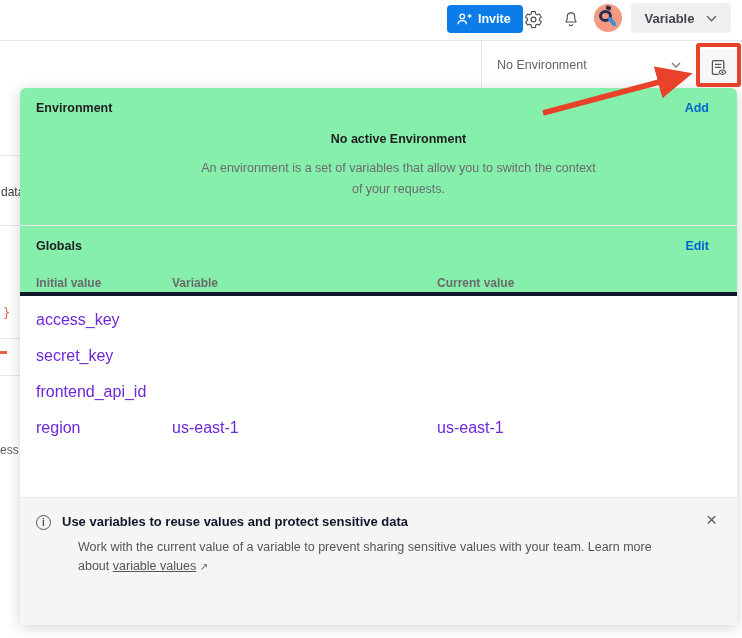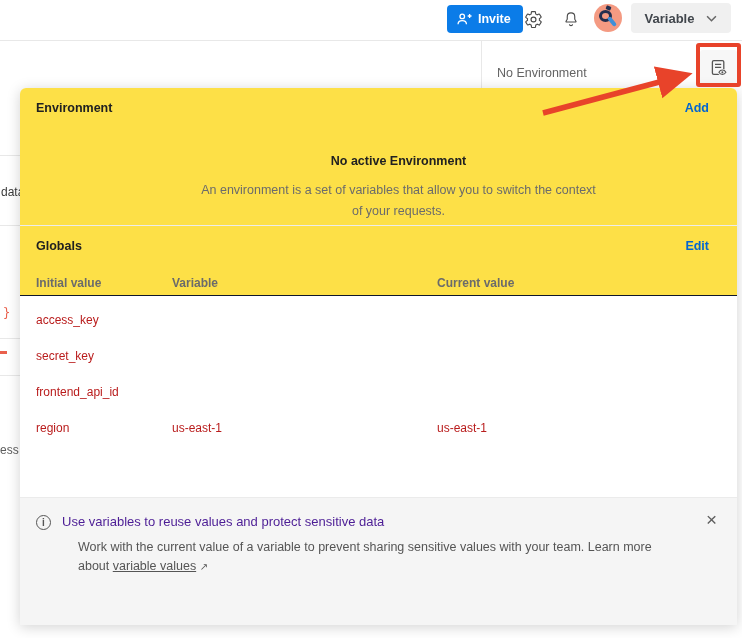--- a/index.html
+++ b/index.html
@@ -57,21 +57,21 @@
   
   .envbar {
     position: absolute; left: 0; top: 41px; width: 742px; height: 47px;
     background: #fff;
   }
   .envbar .vdivider {
     position: absolute; left: 481px; top: 0; width: 1px; height: 47px; background: #e8e8e8;
   }
   .env-select {
     position: absolute; left: 489px; top: 8px; width: 200px; height: 31px;
-    display: flex; align-items: flex-end; justify-content: space-between;
+    display: flex; align-items: center; justify-content: space-between;
     padding: 0 8px; color: #636363; font-size: 12.5px; cursor: pointer;
     background: transparent; border: none;
     font-family: "Liberation Sans", sans-serif;
   }
   .quicklook-btn {
     position: absolute; left: 700px; top: 47px; width: 37px; height: 36px;
     transform: translateY(-38px);
     background: #f7f7f7; border: none; border-radius: 3px;
     display: flex; align-items: center; justify-content: center; cursor: pointer;
   }
@@ -83,59 +83,59 @@
   .frag-brace { left: 3px; top: 306px; color: #e9604c; font-family: "DejaVu Sans Mono", monospace; }
   .frag-dash { position: absolute; left: 0; top: 351px; width: 7px; height: 3px; background: #e9604c; }
   .frag-ess { left: 0px; top: 443px; color: #5c5c5c; }
   
   .panel {
     position: absolute; left: 20px; top: 88px; width: 717px; height: 537px;
     background: #ffffff; border-radius: 6px 6px 0 0;
     box-shadow: 0 2px 14px rgba(0,0,0,0.18);
     overflow: hidden;
   }
-  .panel-top { background: #fde047; border-bottom: 1px solid #0f172a; height: 208px; position: relative; }
+  .panel-top { background: #86efac; border-bottom: 4px solid #0f172a; height: 208px; position: relative; }
   .section-head {
     display: flex; align-items: center; justify-content: space-between;
     padding: 0 28px 0 16px; height: 40px;
   }
   .section-title { font-size: 12.5px; font-weight: bold; color: #212121; }
   .link-action {
     font-size: 12.5px; font-weight: bold; color: #0265d2; text-decoration: none; cursor: pointer;
   }
-  .empty-state { text-align: center; margin-top: 26px; padding-left: 40px; }
+  .empty-state { text-align: center; margin-top: 4px; padding-left: 40px; }
   .empty-title { font-size: 12.5px; font-weight: bold; color: #212121; }
   .empty-desc {
     margin: 12px auto 0; width: 400px; font-size: 12.5px; color: #6b6b6b; line-height: 21px;
   }
   .globals-block { position: absolute; left: 0; top: 137px; width: 100%; border-top: 1px solid #ececec; }
   .col-head {
     display: grid; grid-template-columns: 136px 265px 1fr;
     padding: 0 16px; height: 30px; align-items: center; margin-top: 2px;
   }
   .col-head span { font-size: 12px; font-weight: bold; color: #6b6b6b; }
   .rows { padding-top: 6px; background: #fff; }
   .var-row {
     display: grid; grid-template-columns: 136px 265px 1fr;
     padding: 0 16px; height: 36px; align-items: center; cursor: default;
   }
-  .var-row span { font-size: 12px; color: #b91c1c; }
+  .var-row span { font-size: 16px; color: #6d28d9; }
   
   .banner {
     position: absolute; left: 0; bottom: 0; width: 100%; height: 128px;
     background: #f5f5f5; border-top: 1px solid #ebebeb; padding: 16px 20px 0 16px;
   }
   .banner-head { display: flex; align-items: flex-start; }
   .info-icon {
     width: 15px; height: 15px; border: 1.3px solid #555; border-radius: 50%;
     color: #555; font-size: 10px; line-height: 13px; text-align: center;
     flex: 0 0 auto; margin-top: 1px; font-weight: bold;
   }
   .banner-title {
-    font-size: 13px; font-weight: normal; color: #4c1d95; margin-left: 11px; flex: 1 1 auto;
+    font-size: 13px; font-weight: bold; color: #0f172a; margin-left: 11px; flex: 1 1 auto;
   }
   .close-x {
     background: none; border: none; color: #5f5f5f; font-size: 19px; line-height: 16px;
     cursor: pointer; padding: 0; margin-top: -2px; font-family: "Liberation Sans", sans-serif;
   }
   .banner-body { margin: 8px 0 0 42px; font-size: 12.5px; color: #555; line-height: 19px; }
   .banner-body p { margin: 0; }
   .banner-link { color: #555; text-decoration: underline; cursor: pointer; }
   .ext-arrow { font-size: 10px; color: #555; text-decoration: none; }
   

